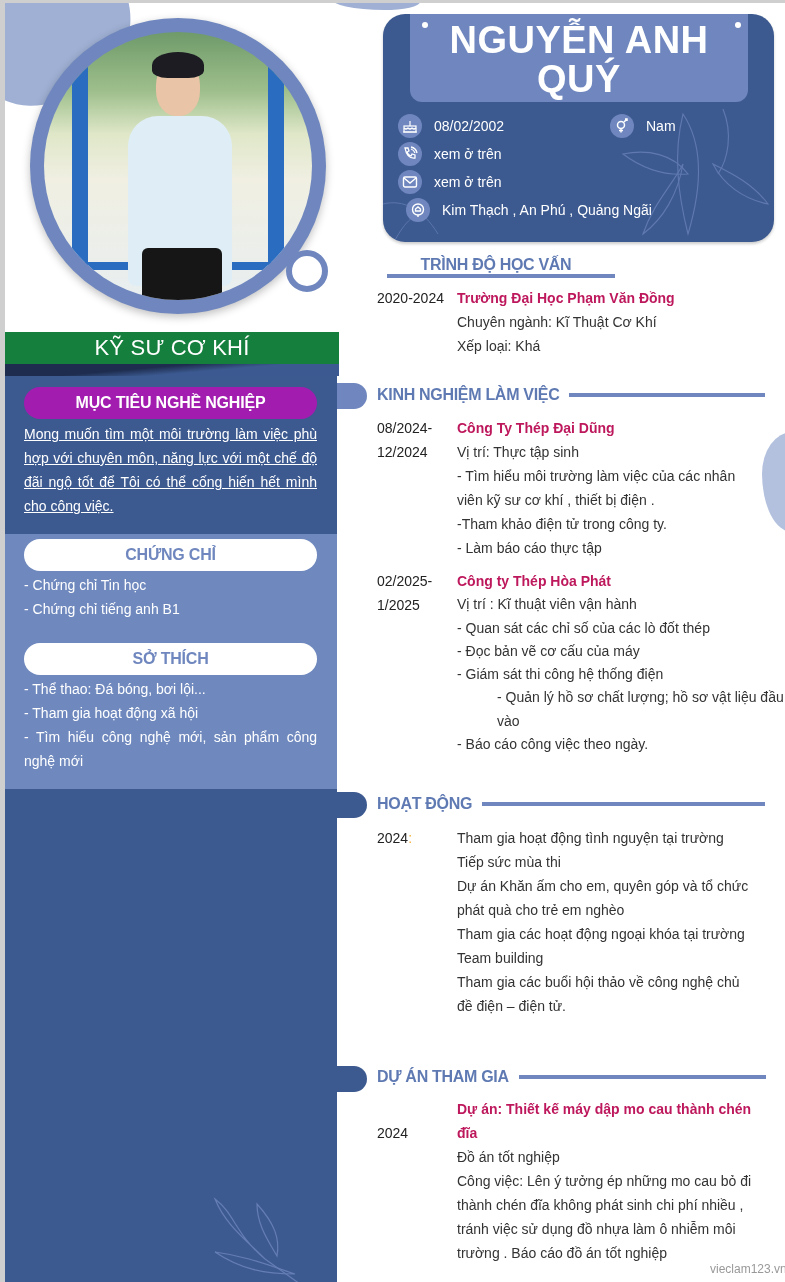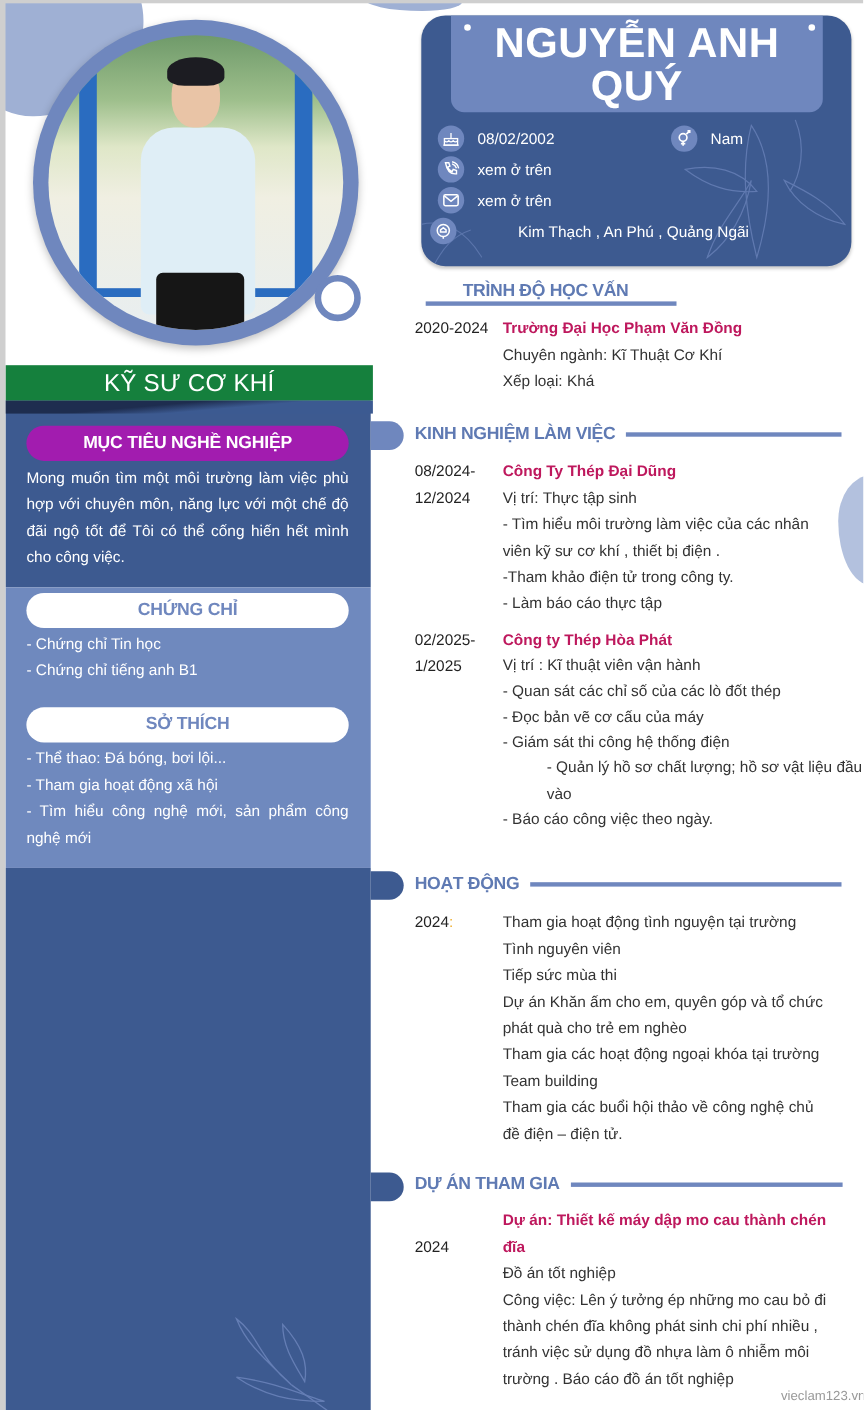--- a/index.html
+++ b/index.html
@@ -31,21 +31,21 @@
   .job-title { position: absolute; left: 5px; top: 332px; width: 334px; height: 32px; background: #15803d; color: #fff; font-size: 22px; text-align: center; line-height: 32px; letter-spacing: 0.2px; }
   .job-title-shadow { position: absolute; left: 5px; top: 364px; width: 334px; height: 12px; background: linear-gradient(175deg, #1e2d4f 0%, #1e2d4f 40%, #3c5a91 60%); }
   .side-dark-1 { position: absolute; left: 5px; top: 364px; width: 332px; height: 170px; background: #3d5a90; }
   .side-light { position: absolute; left: 5px; top: 534px; width: 332px; height: 255px; background: #6f89be; }
   .side-dark-2 { position: absolute; left: 5px; top: 789px; width: 332px; height: 493px; background: #3d5a90; }
 
   .pill { position: absolute; left: 24px; width: 293px; height: 32px; border-radius: 16px; text-align: center; line-height: 32px; font-size: 16px; font-weight: bold; letter-spacing: -0.2px; }
   .pill.dark { background: #a21caf; color: #fff; }
   .pill.light { background: #fff; color: #6f87be; }
 
-  .side-text { position: absolute; left: 24px; width: 293px; color: #fff; font-size: 14px; line-height: 24px; }
+  .side-text { position: absolute; left: 24px; width: 293px; color: #fff; font-size: 14px; line-height: 24px; text-decoration: underline; }
   .side-text.justify { text-align: justify; }
   .side-list { position: absolute; left: 24px; width: 293px; color: #fff; font-size: 14px; line-height: 24px; list-style: none; }
   .side-list li { text-align: justify; }
 
   
   .card { position: absolute; left: 383px; top: 14px; width: 391px; height: 228px; background: #3d5a90; border-radius: 22px; box-shadow: 0 2px 3px rgba(0,0,0,0.2); overflow: hidden; }
   .card .leaf { position: absolute; }
   .name-box { position: absolute; left: 27px; top: 0; width: 338px; height: 88px; background: #6f87be; border-radius: 0 0 12px 12px; color: #fff; text-align: center; font-weight: bold; font-size: 38px; line-height: 39px; padding-top: 7px; letter-spacing: 0.5px; }
   .pin { position: absolute; top: 8px; width: 6px; height: 6px; background: #fff; border-radius: 50%; }
   .info-row { position: absolute; display: flex; align-items: center; color: #fff; font-size: 14px; }
@@ -187,21 +187,21 @@
       <span class="info-icon">
         <svg viewBox="0 0 16 16">
             <g fill="none" stroke="#fff" stroke-width="1.4">
               <rect x="1.5" y="3" width="13" height="10" rx="1.5"></rect>
               <path d="M2 4 l6 5 l6 -5"></path>
             </g>
           </svg>
       </span>
       <span>xem ở trên</span>
     </div>
-    <div class="info-row" style="left:8px;top:184px;gap:44px;">
+    <div class="info-row" style="left:23px;top:184px;">
       <span class="info-icon">
         <svg viewBox="0 0 16 16">
             <g fill="none" stroke="#fff" stroke-width="1.4">
               <circle cx="8" cy="7.5" r="5.5"></circle>
               <path d="M5.5 9 v-2 l2.5 -2 l2.5 2 v2 z"></path>
               <path d="M8 13 v2"></path>
             </g>
           </svg>
       </span>
       <span>Kim Thạch , An Phú , Quảng Ngãi</span>
@@ -257,21 +257,20 @@
 
   <div class="tab dark" style="top:792px;"></div>
   <div class="sec-head" style="top:795px;">
     <span class="sec-title">HOẠT ĐỘNG</span>
     <span class="sec-line" style="width:283px;"></span>
   </div>
   <div class="row" style="top:826px;">
     <div class="date"><span>2024</span><span class="colon">:</span></div>
     <div class="body" style="width:300px;flex:none;">
       <div>Tham gia hoạt động tình nguyện tại trường</div>
-      <div>Tình nguyên viên</div>
       <div>Tiếp sức mùa thi</div>
       <div>Dự án Khăn ấm cho em, quyên góp và tổ chức phát quà cho trẻ em nghèo</div>
       <div>Tham gia các hoạt động ngoại khóa tại trường</div>
       <div>Team building</div>
       <div>Tham gia các buổi hội thảo về công nghệ chủ đề điện – điện tử.</div>
     </div>
   </div>
 
   <div class="tab dark" style="top:1066px;"></div>
   <div class="sec-head" style="top:1068px;">

